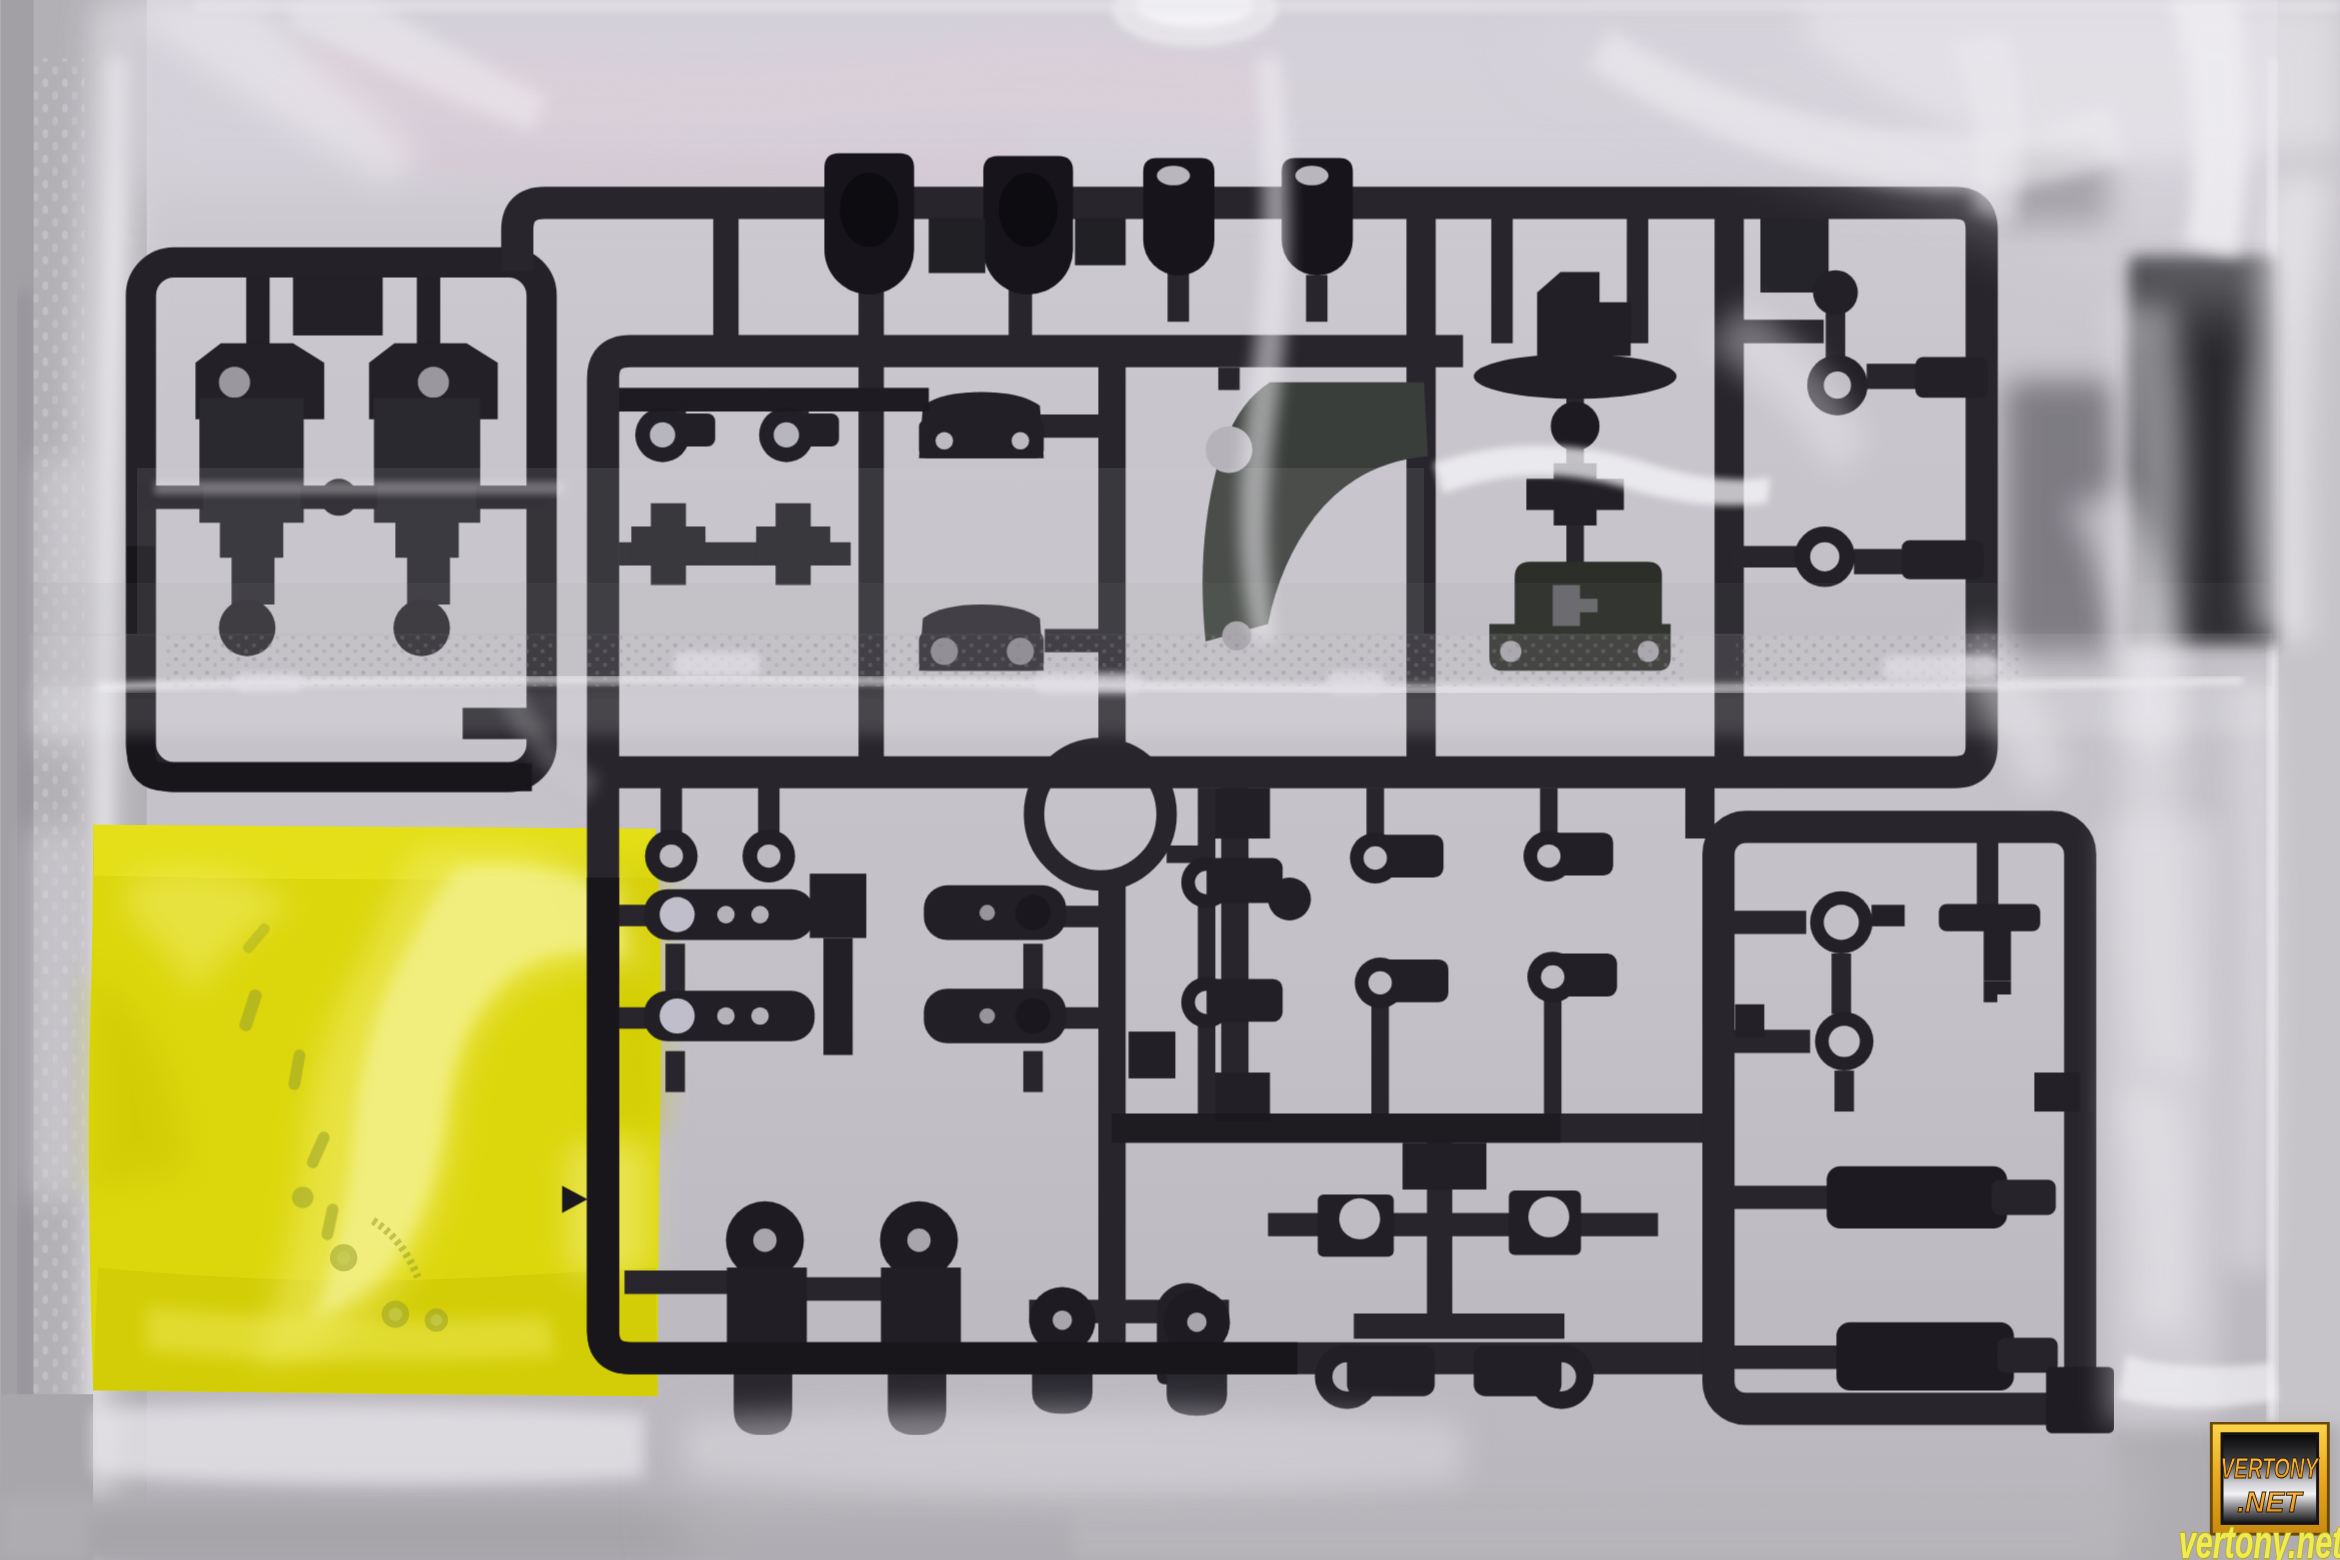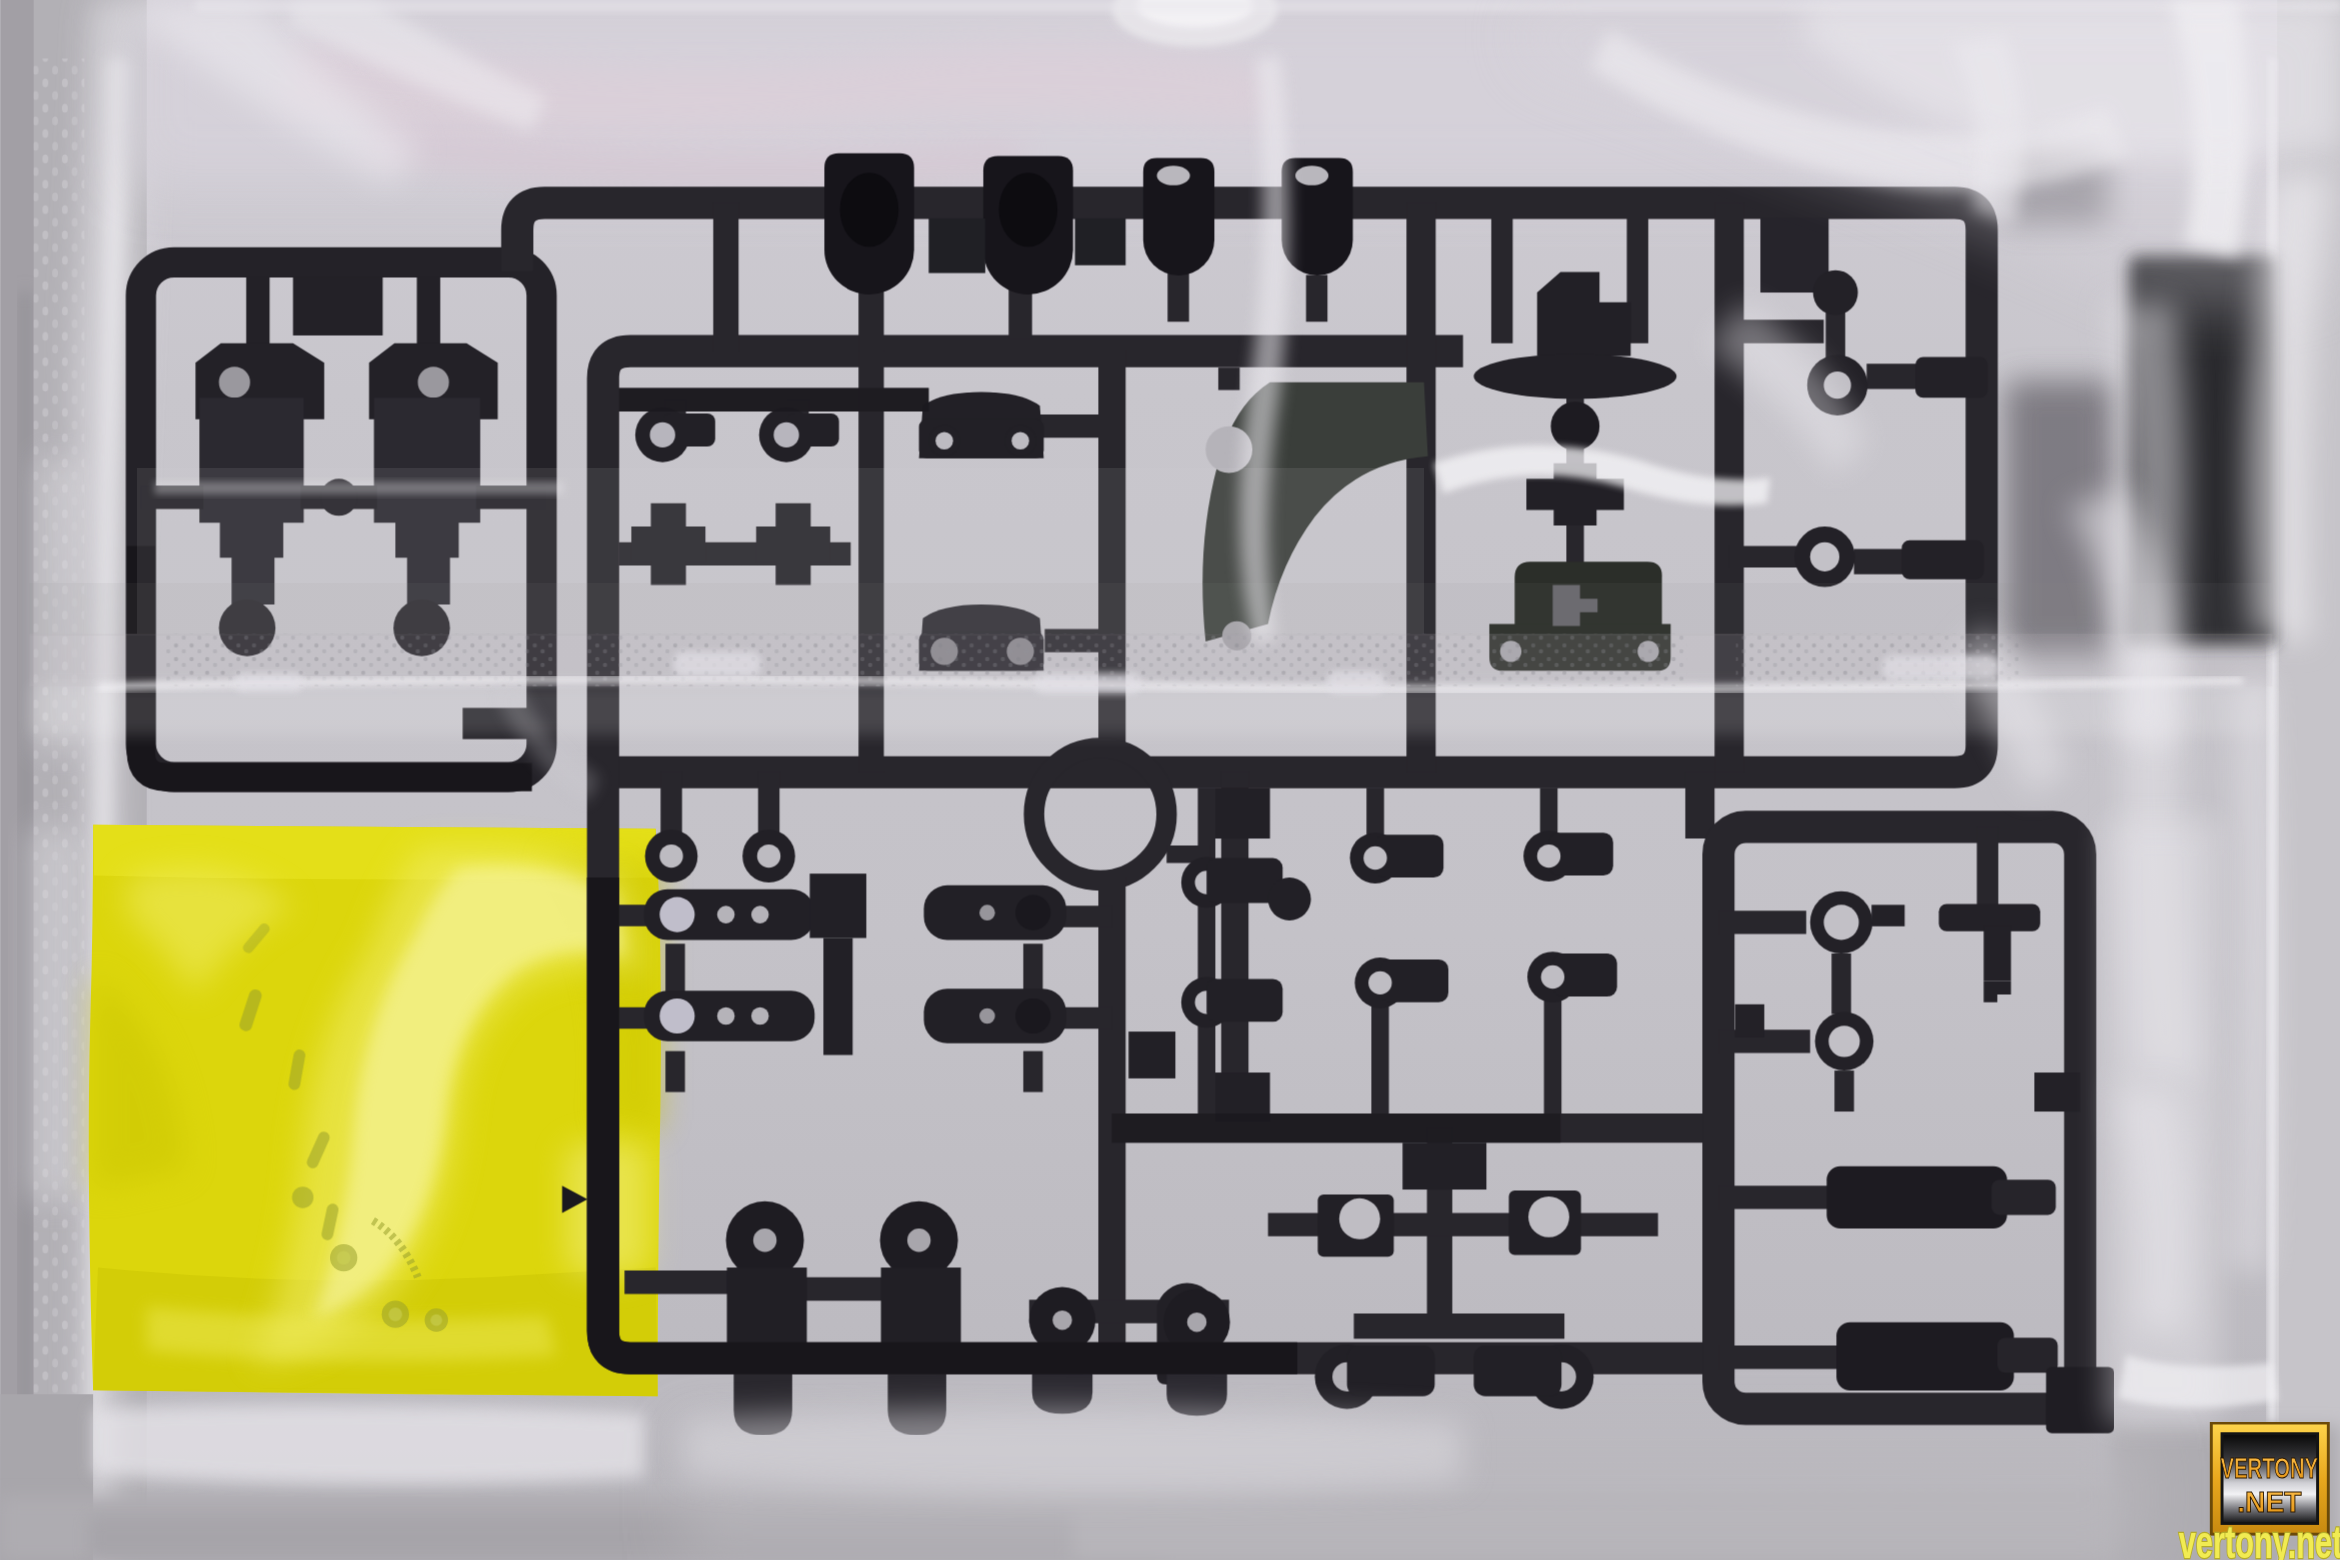--- a/index.html
+++ b/index.html
@@ -1,17 +1,17 @@
 <!DOCTYPE html>
 <html><head>
 <meta charset="utf-8">
 <style>
   html,body{margin:0;padding:0;background:#c9c7cc;}
   #stage{position:relative;width:2341px;height:1560px;overflow:hidden;
-    font-family:"Liberation Sans", sans-serif;}
+    font-family:"Liberation Sans", sans-serif;font-style:italic;}
   svg{position:absolute;top:0;left:0;}
 </style>
 </head>
 <body>
 <div id="stage">
 <svg width="2341" height="1560" viewBox="0 0 2400 1600" xmlns="http://www.w3.org/2000/svg">
 <defs>
   <filter id="b4" x="-30%" y="-30%" width="160%" height="160%">
           <feGaussianBlur stdDeviation="4"></feGaussianBlur>
         </filter>

